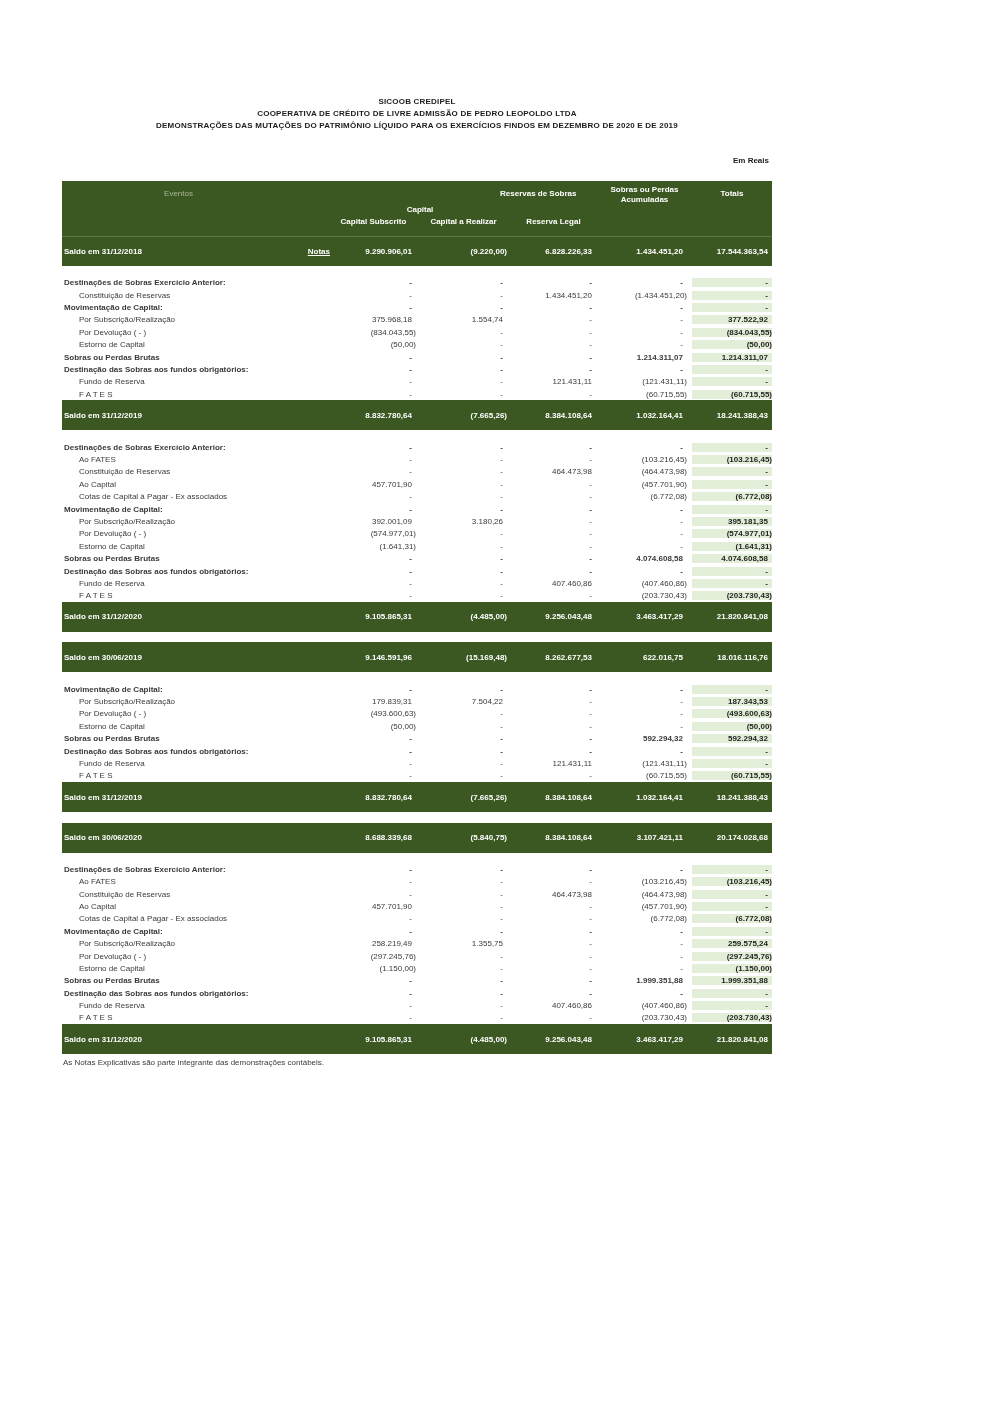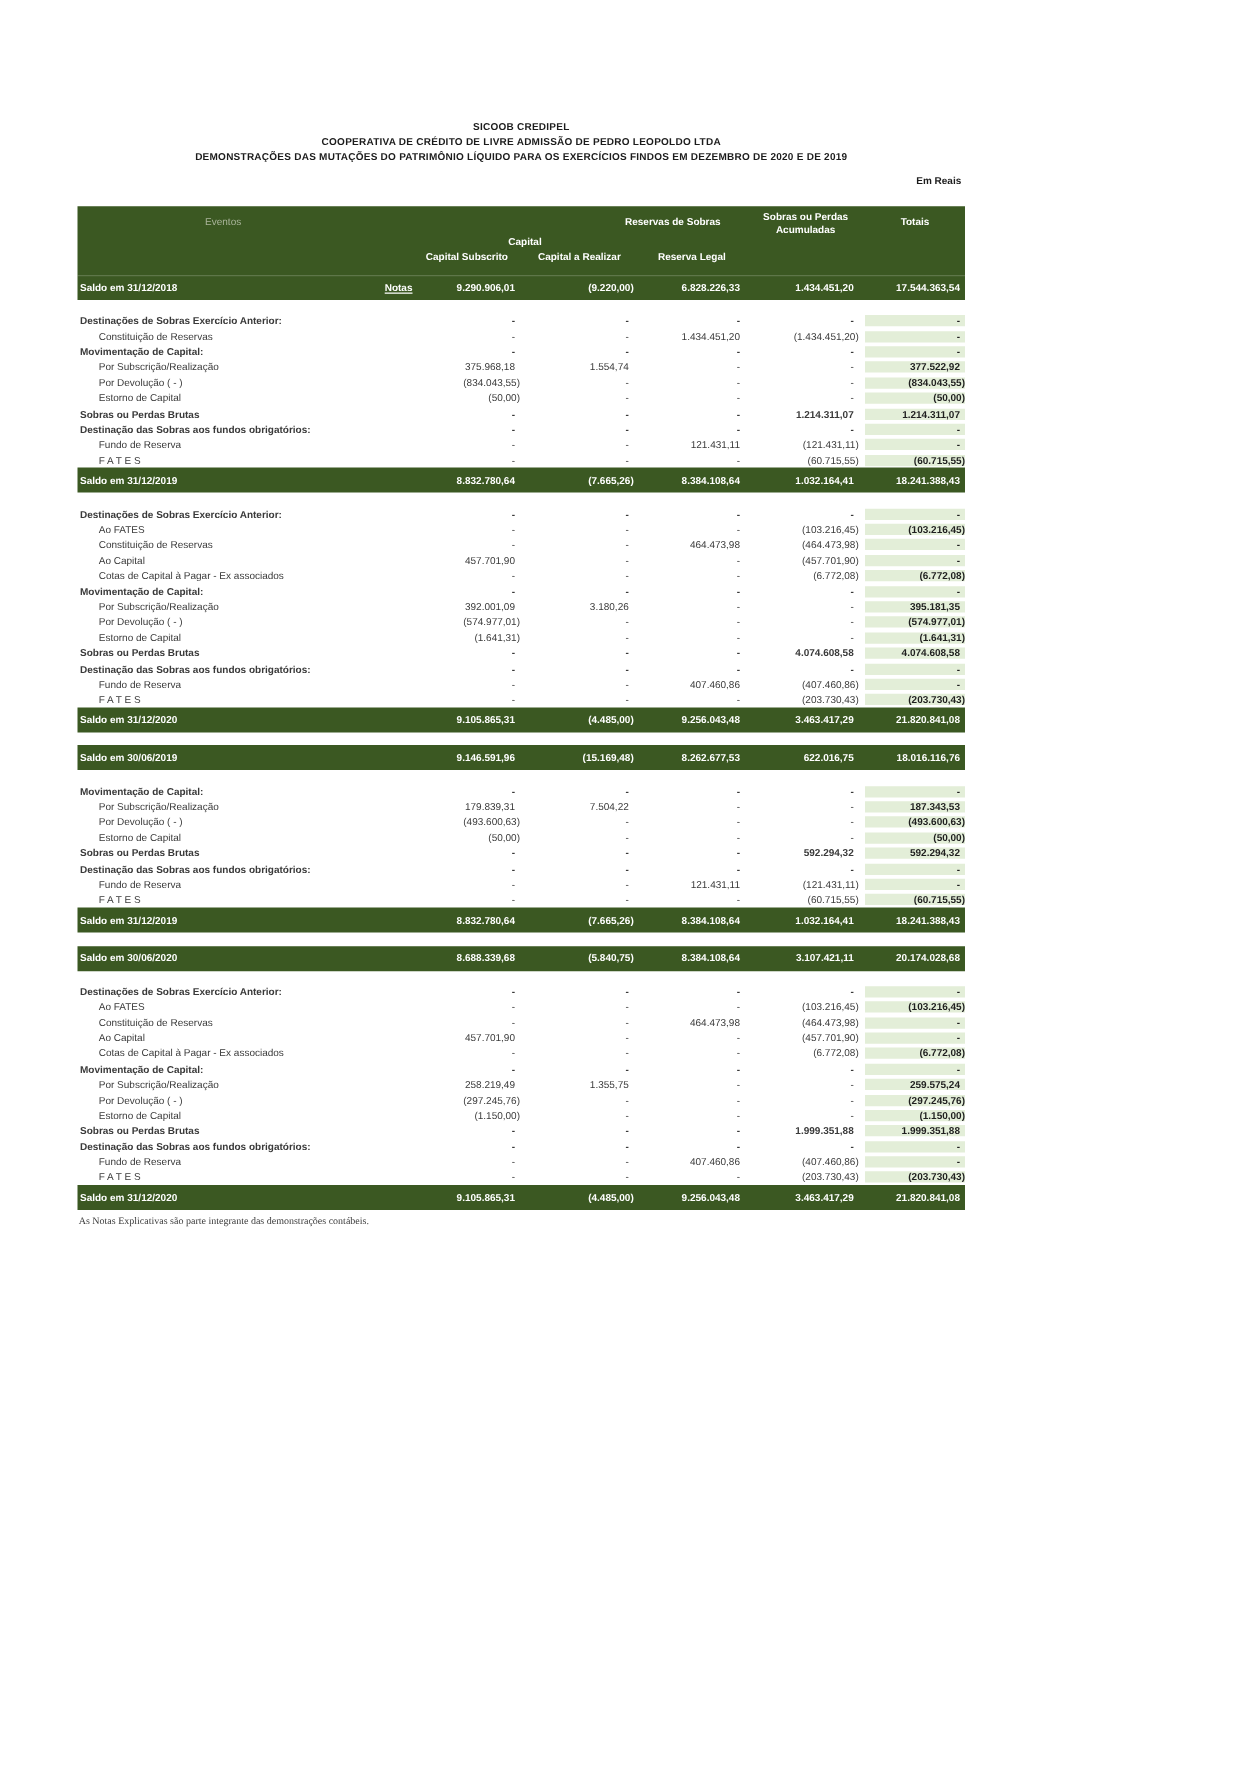--- a/index.html
+++ b/index.html
@@ -6,21 +6,21 @@
   html,body { background:#ffffff; }
   body {
     width:1000px; height:1414px;
     font-family:"Liberation Sans", sans-serif;
     color:#3a3a3a;
   }
   .sheet { position:relative; width:1000px; height:1414px; background:#fff; overflow:hidden; }
   .content { position:absolute; left:62px; top:96px; width:710px; }
 
   .titles { text-align:center; font-weight:bold; font-size:8px; line-height:12px; color:#1c1c1c; letter-spacing:0.2px; }
-  .em-reais { text-align:right; font-weight:bold; font-size:8px; margin-top:8px; padding-right:3px; color:#1c1c1c; }
+  .em-reais { text-align:right; font-weight:bold; font-size:8px; margin-top:24px; padding-right:3px; color:#1c1c1c; }
 
   .equity-table { margin-top:16px; font-size:8px; }
 
   
   .thead { position:relative; height:55px; background:#3b5822; color:#fff; }
   .thead .hl { position:absolute; white-space:nowrap; }
   .h-eventos { left:0; top:8px; width:233px; text-align:center; color:#aab59b; font-weight:normal; }
   .h-capital  { left:268px; top:24px; width:180px; text-align:center; font-weight:bold; }
   .h-reservas { left:438px; top:8px; width:107px; font-weight:bold; }
   .h-sobras   { left:535px; top:4px; width:95px;  text-align:center; font-weight:bold; line-height:10px; white-space:normal; }
@@ -38,27 +38,27 @@
   .row .nt { text-align:right;text-decoration:underline; }
   .row .v { text-align:right; }
   .row .v0 { padding-right:5px; }
   .row .v1 { padding-right:7px; }
   .row .v2 { padding-right:5px; }
   .row .v3 { padding-right:9px; }
   .row .v4 { padding-right:4px; }
   .row:not(.saldo) .v4 { background:#e3eed8; font-weight:bold; color:#1f1f1f; }
   .neg { display:inline-block; margin-right:-4px; }
 
-  .row.saldo { background:#3b5822; color:#ffffff; font-weight:bold; height:20px; }
+  .row.saldo { background:#3b5822; color:#ffffff; font-weight:bold; height:30px; }
   .row.saldo .nt { font-weight:bold; }
   .row.first-saldo { border-top:1px solid rgba(255,255,255,0.18); }
 
   .gap { height:10.5px; }
 
-  .footnote { font-size:8px; color:#3a3a3a; margin-top:4px; padding-left:1px;font-family:Liberation Serif, serif; }
+  .footnote { font-size:8px; color:#3a3a3a; margin-top:4px; padding-left:1px; }
 </style>
 </head>
 <body>
 
 <div class="sheet">
   <div class="content">
 
     <div class="titles">
       <div>SICOOB CREDIPEL</div>
       <div>COOPERATIVA DE CRÉDITO DE LIVRE ADMISSÃO DE PEDRO LEOPOLDO LTDA</div>

